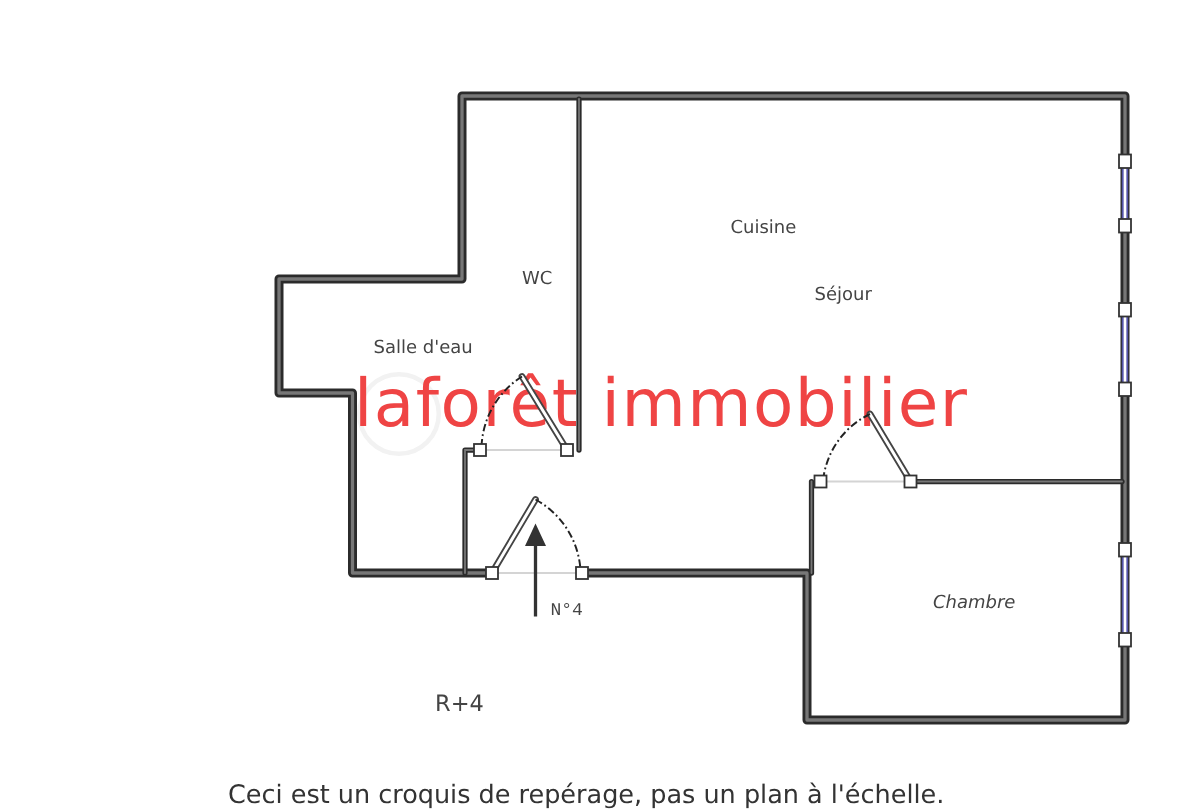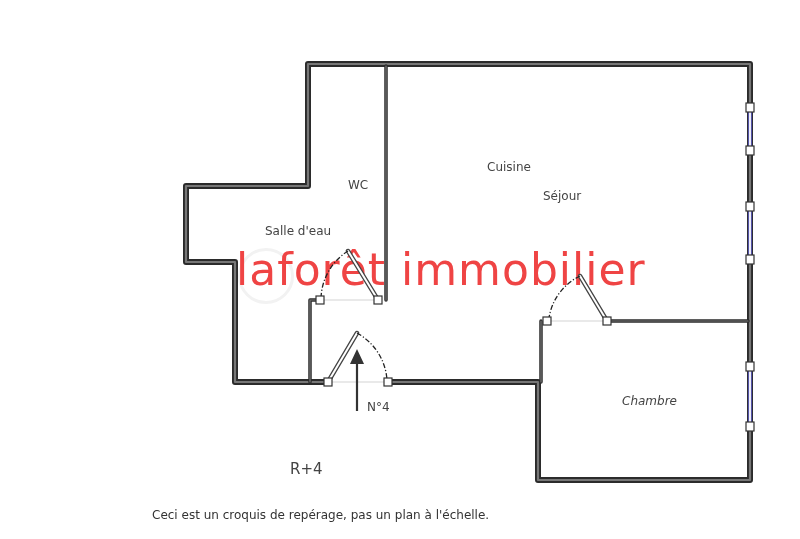--- a/index.html
+++ b/index.html
@@ -14,21 +14,21 @@
   .leaf-out { stroke: #444; stroke-width: 4.5; stroke-linecap: round; }
   .leaf-in { stroke: #fff; stroke-width: 2; stroke-linecap: round; }
   .arc { fill: none; stroke: #222; stroke-width: 1.3; stroke-dasharray: 5 2 1.2 2; }
   .jamb { fill: #fff; stroke: #333; stroke-width: 1.2; }
   .win-glass { stroke: #5555aa; stroke-width: 1.2; }
   .win-gap { stroke: #fff; stroke-width: 4; }
   .arrow { stroke: #333; stroke-width: 2.2; }
   .room-label { position: absolute; font-size: 12px; color: #444; white-space: nowrap;
                 font-family: "DejaVu Sans", sans-serif; }
   .floor-label { position: absolute; font-size: 15px; color: #444; left: 290px; top: 460px; }
-  .disclaimer { position: absolute; font-size: 12px; color: #333; left: 152px; top: 508px; white-space: nowrap; }
+  .disclaimer { position: absolute; font-size: 17px; color: #333; left: 152px; top: 520px; white-space: nowrap; }
   .watermark { position: absolute; left: 236px; top: 244px; font-size: 44px; color: #ef4444;
                letter-spacing: 1px; font-family: "DejaVu Sans", sans-serif; }
   .wm-logo { position: absolute; left: 238px; top: 248px; width: 50px; height: 50px;
              border: 3px solid #f2f2f2; border-radius: 50%; }
 </style>
 </head>
 <body>
 
 <div class="wm-logo"></div>
 <div class="watermark">laforêt immobilier</div>
@@ -100,20 +100,20 @@
   <g>
     <line class="win-gap" x1="750" y1="367" x2="750" y2="426"></line>
     <line class="win-glass" x1="748.5" y1="367" x2="748.5" y2="426"></line>
     <line class="win-glass" x1="751.5" y1="367" x2="751.5" y2="426"></line>
     <rect class="jamb" x="746" y="362" width="8" height="9"></rect>
     <rect class="jamb" x="746" y="422" width="8" height="9"></rect>
   </g>
 </svg>
 
 <div class="room-label" style="left:348px; top:178px;">WC</div>
-<div class="room-label" style="left:249px; top:224px;margin-left:16px;">Salle d'eau</div>
-<div class="room-label" style="left:487px; top:144px;margin-top:16px;">Cuisine</div>
+<div class="room-label" style="left:249px; top:224px;">Salle d'eau</div>
+<div class="room-label" style="left:487px; top:144px;">Cuisine</div>
 <div class="room-label" style="left:543px; top:189px;">Séjour</div>
 <div class="room-label" style="left:622px; top:394px;font-style:italic;">Chambre</div>
-<div class="room-label" style="left:367px; top:400px;">N°4</div>
+<div class="room-label" style="left:367px; top:400px;font-family:Liberation Mono, monospace;">N°4</div>
 
 <div class="floor-label">R+4</div>
 <div class="disclaimer">Ceci est un croquis de repérage, pas un plan à l'échelle.</div>
 
 </body></html>

